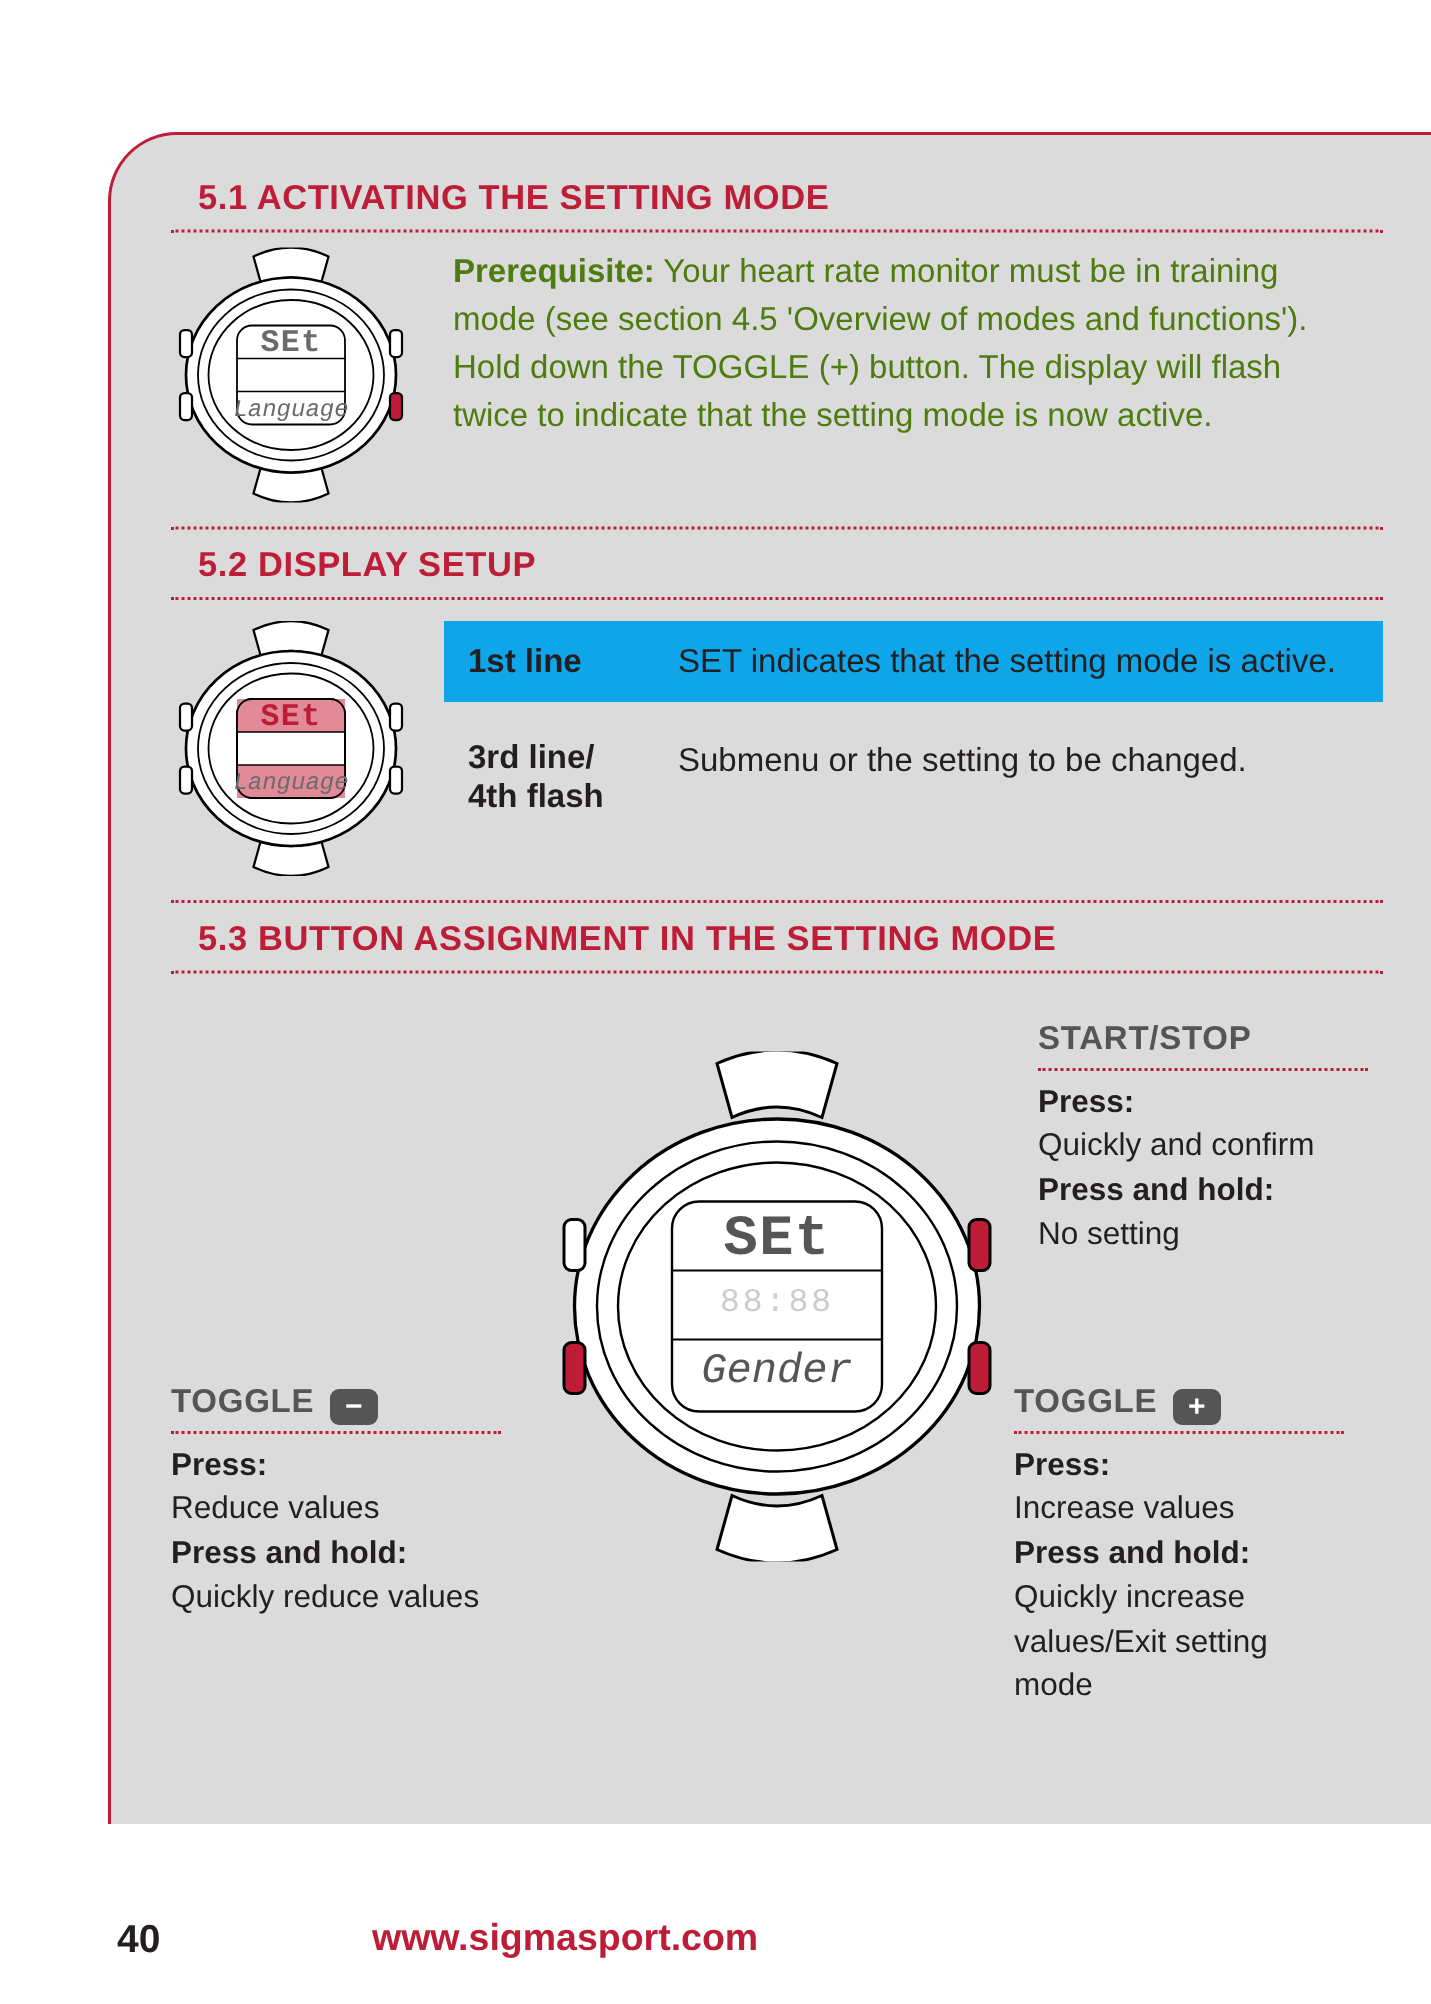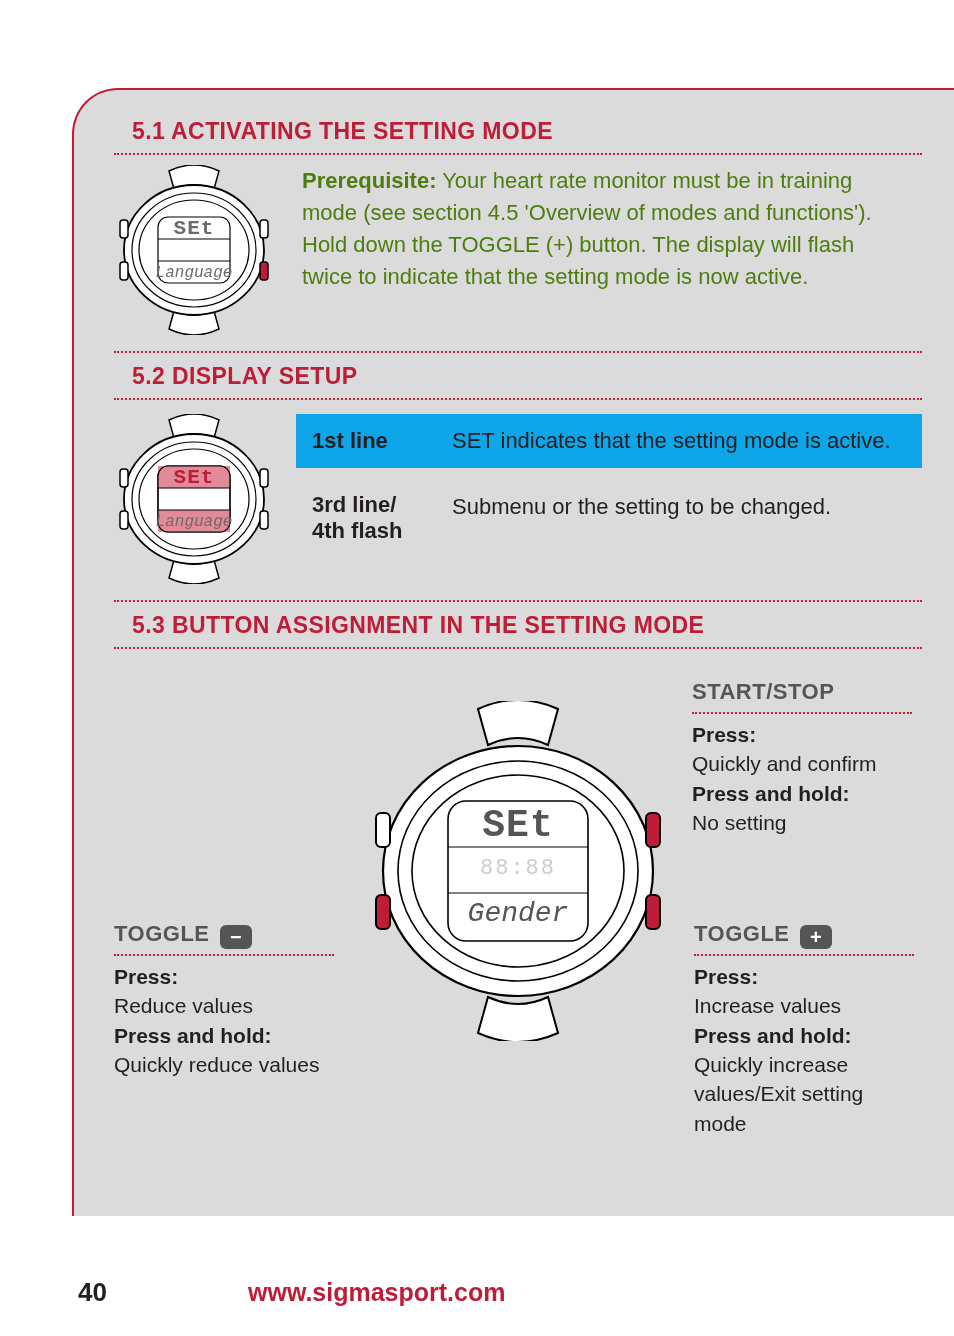--- a/index.html
+++ b/index.html
@@ -55,21 +55,21 @@
     font-family: Arial, Helvetica, sans-serif;
     font-weight: 800;
     color: #555;
     font-size: 22px;
     letter-spacing: 0.5px;
   }
   .btn-box { position: absolute; font-size: 21px; line-height: 1.4; }
   .btn-box .bold { font-weight: 700; }
   .dotted-short { border: none; border-top: 2px dotted #bd1d36; margin: 4px 0 6px 0; }
   .start-stop { right: 10px; top: 18px; width: 220px; }
-  .toggle-plus { right: 8px; top: 260px; width: 220px; }
+  .toggle-plus { right: 26px; top: 260px; width: 220px; }
   .toggle-minus { left: 0px; top: 260px; width: 220px; }
   .pm-icon {
     display: inline-flex; align-items: center; justify-content: center;
     width: 32px; height: 24px; background: #555; border-radius: 6px;
     color: #fff; font-weight: 900; font-size: 20px; line-height: 1;
     vertical-align: -3px; margin-left: 4px;
   }
 
   .footer {
     position: absolute; left: 0; right: 0; bottom: 28px;

